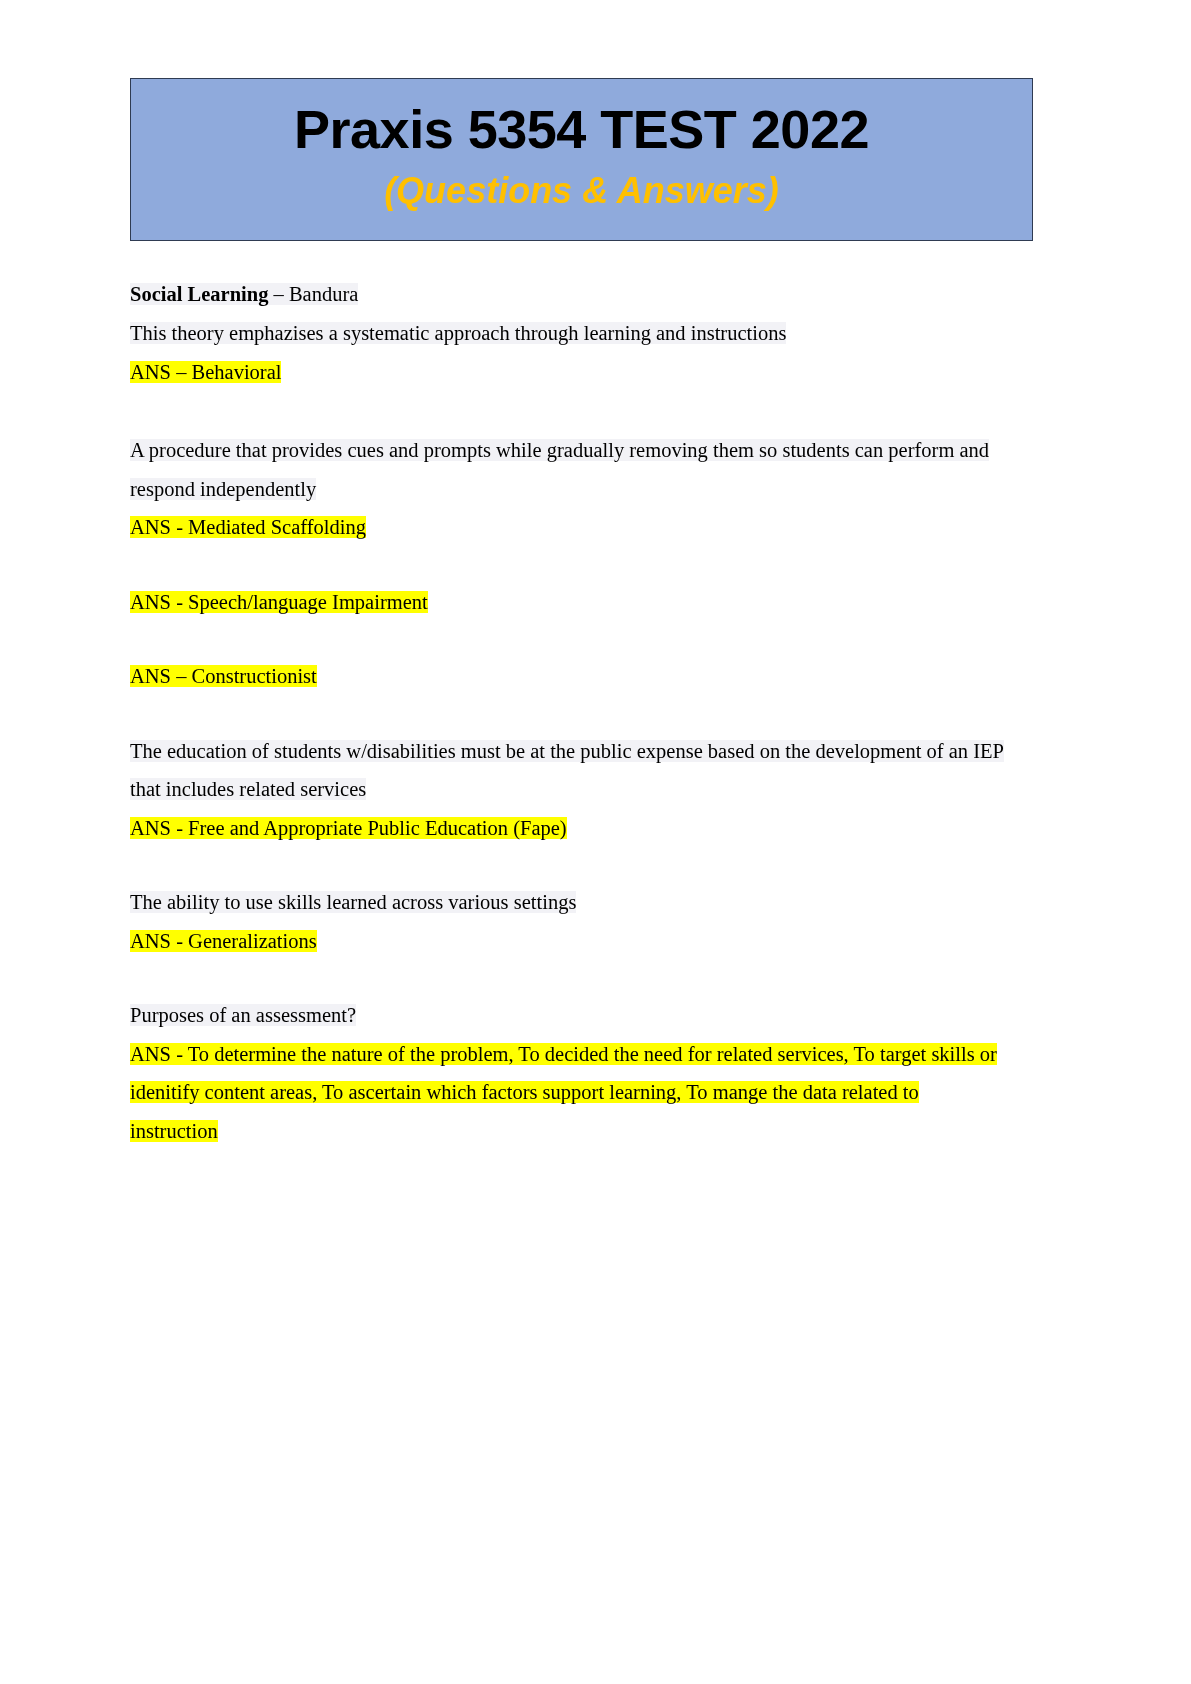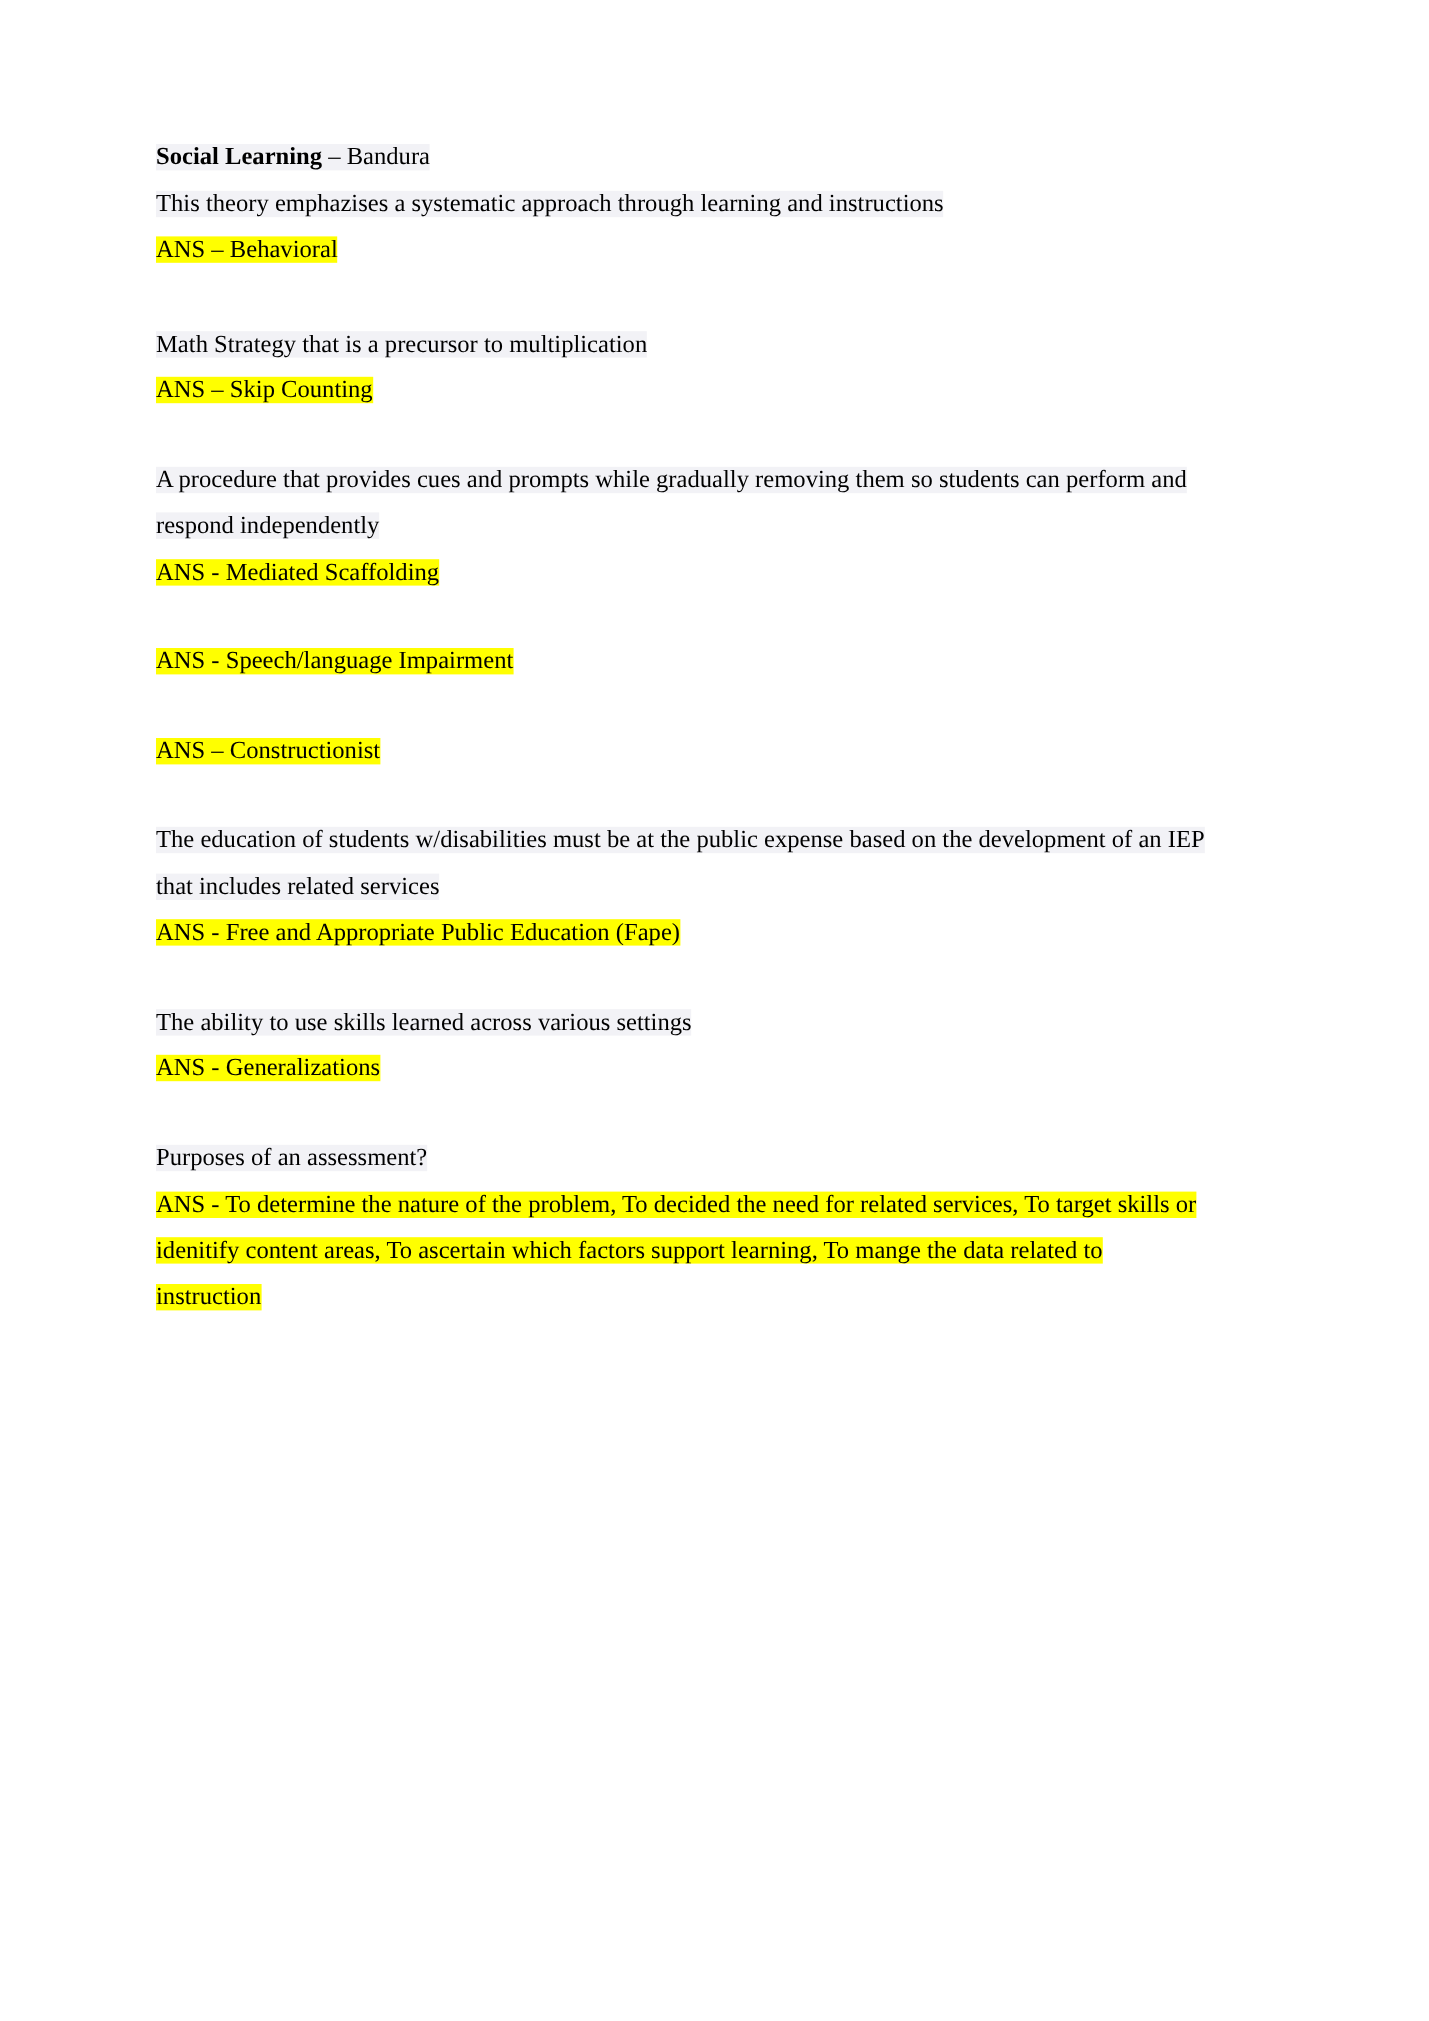--- a/index.html
+++ b/index.html
@@ -77,33 +77,33 @@
   }
   .first-block {
     margin-bottom: 40px;
   }
 </style>
 </head>
 <body>
 
 <div class="page">
 
+  <div class="title-box">
+    <div class="title-main">Praxis 5354 TEST 2022</div>
+    <div class="title-sub">(Questions &amp; Answers)</div>
+  </div>
 
   <div class="content">
 
     <div class="qa-block first-block">
       <div class="q-line"><span class="qtext"><b>Social Learning</b><span> – Bandura</span></span></div>
       <div class="q-line"><span class="qtext">This theory emphazises a systematic approach through learning and instructions</span></div>
       <div class="ans-wrap"><span class="highlight">ANS – Behavioral</span></div>
     </div>
 
-    <div class="qa-block">
-      <div class="q-line"><span class="qtext">Math Strategy that is a precursor to multiplication</span></div>
-      <div class="ans-wrap"><span class="highlight">ANS – Skip Counting</span></div>
-    </div>
 
     <div class="qa-block">
       <div class="q-line"><span class="qtext">A procedure that provides cues and prompts while gradually removing them so students can perform and respond independently</span></div>
       <div class="ans-wrap"><span class="highlight">ANS - Mediated Scaffolding</span></div>
     </div>
 
     <div class="qa-block">
       <div class="ans-wrap"><span class="highlight">ANS - Speech/language Impairment</span></div>
     </div>
 

